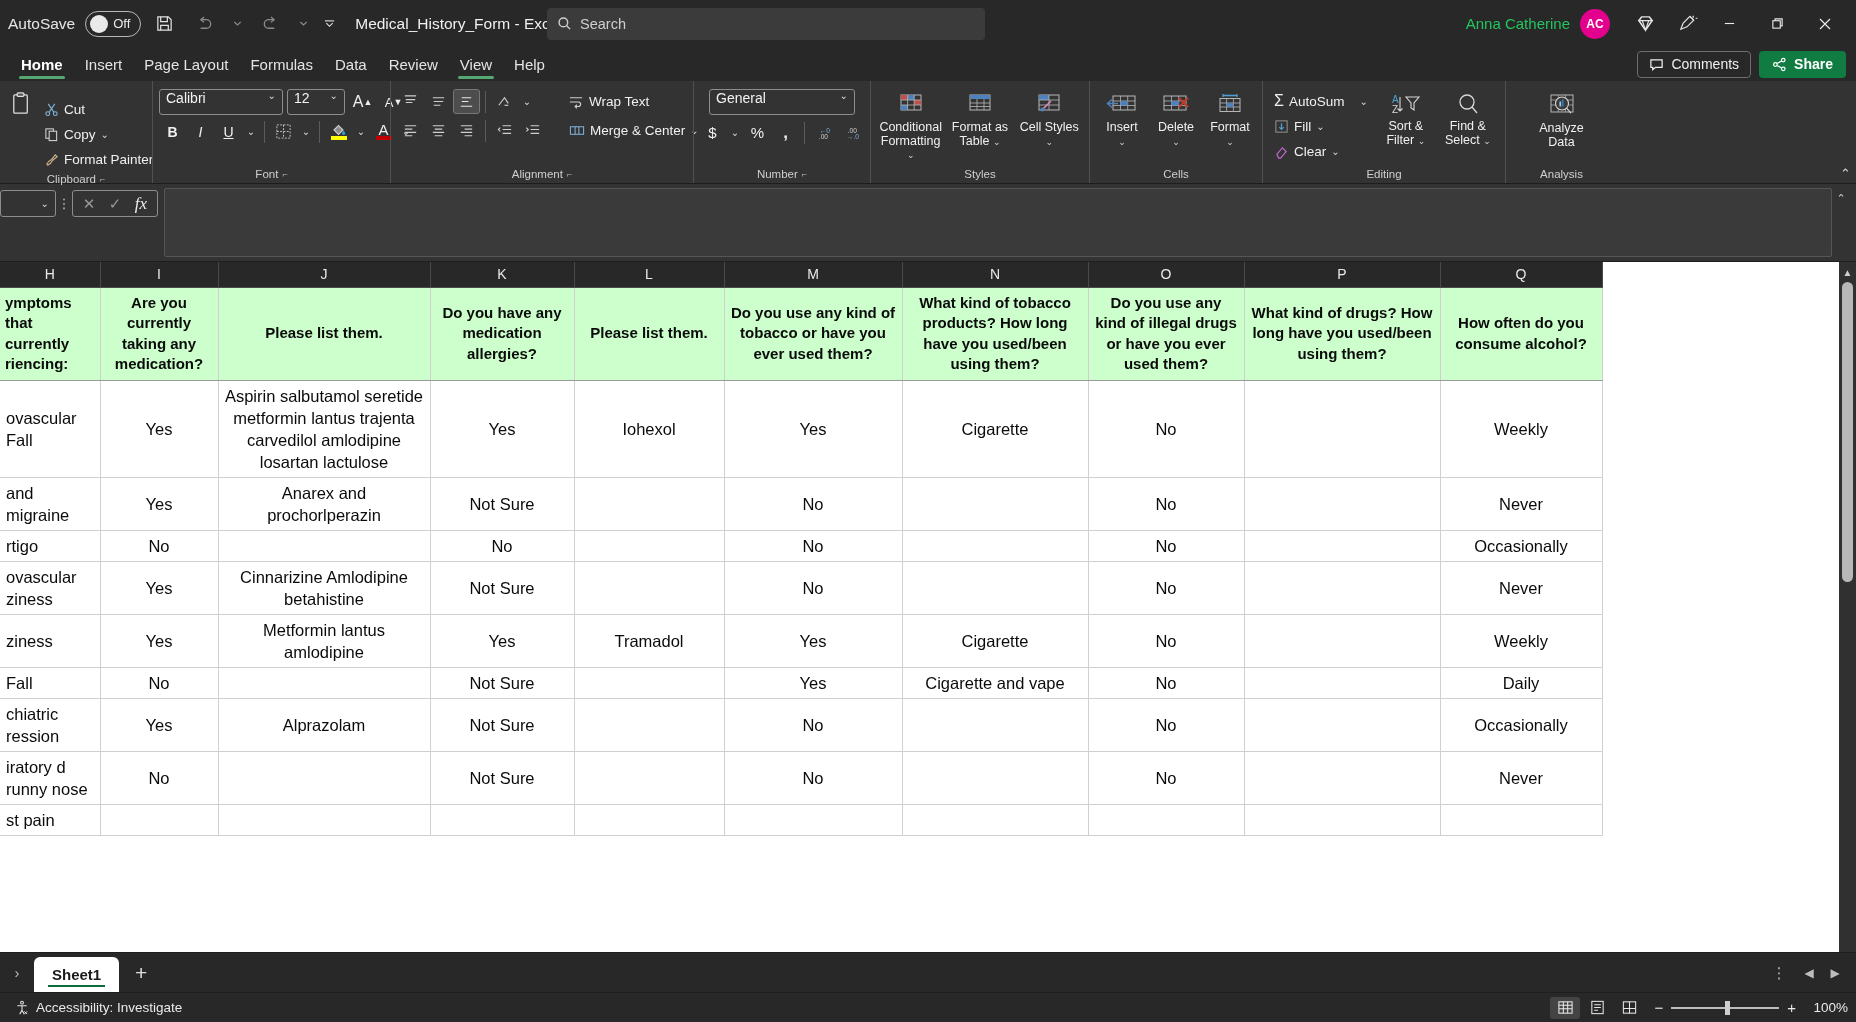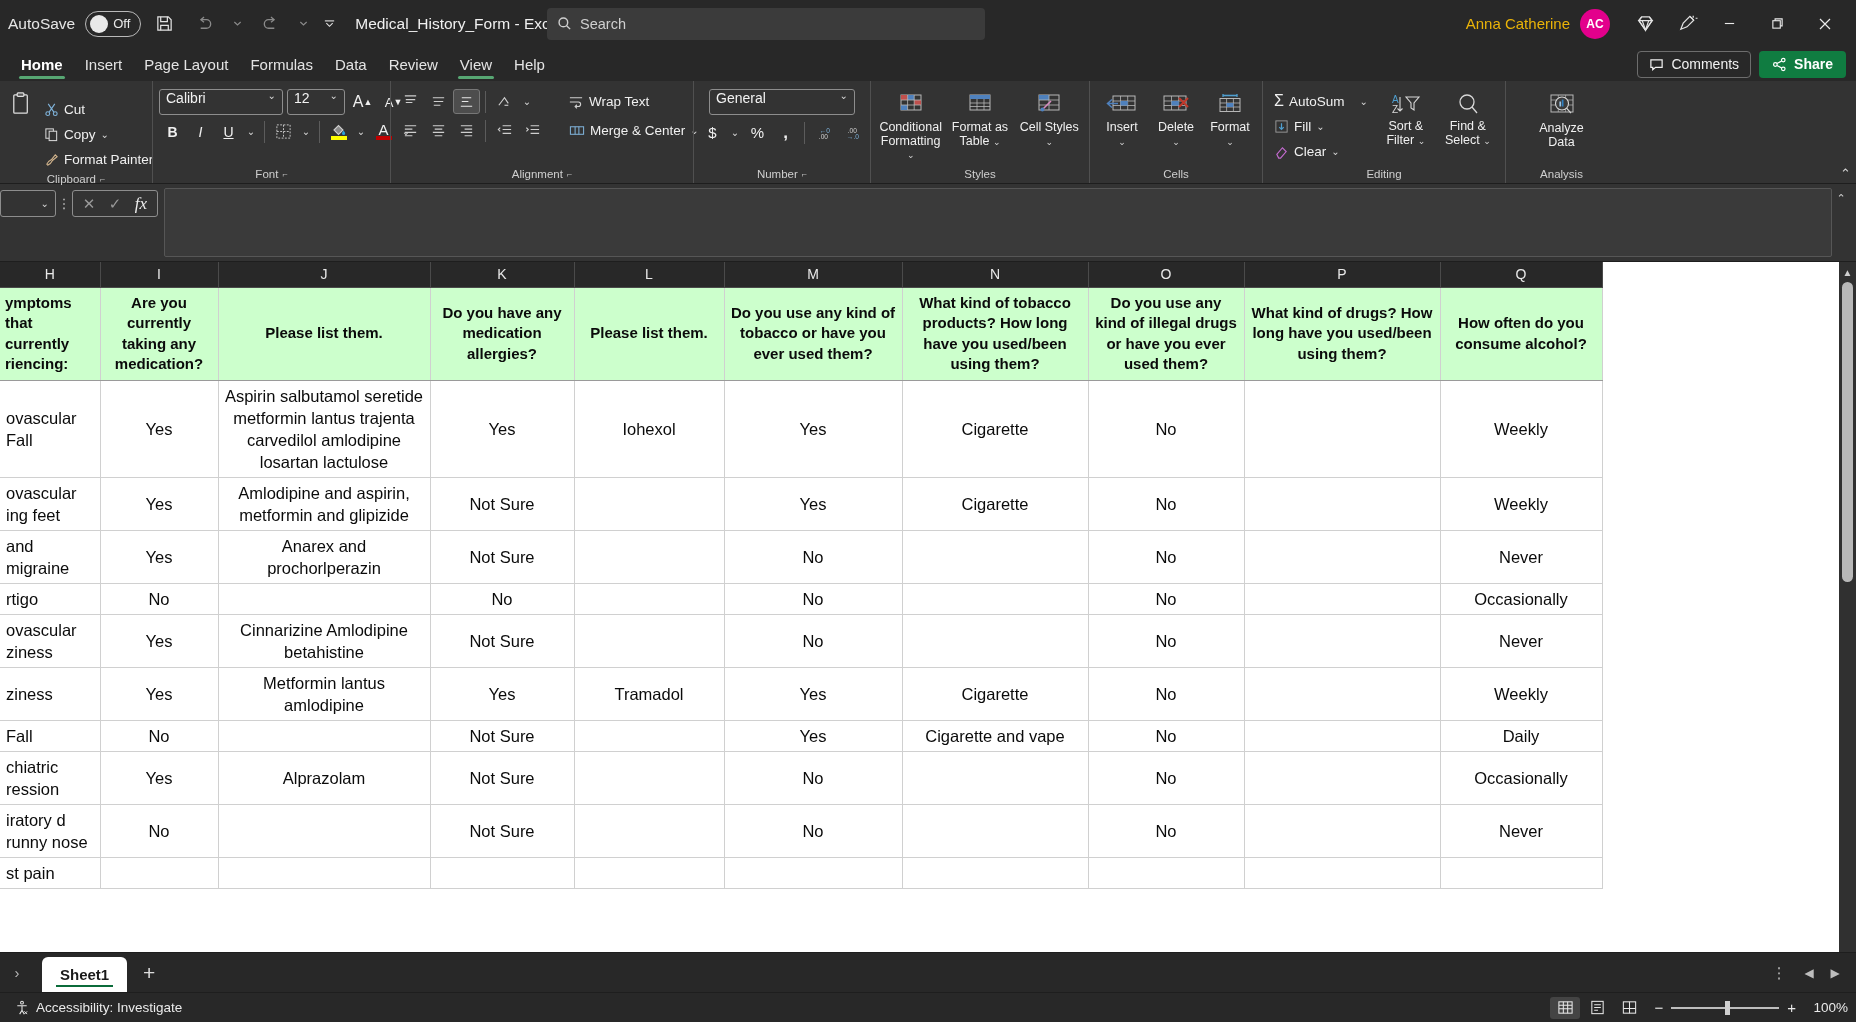--- a/index.html
+++ b/index.html
@@ -29,21 +29,21 @@
   }
   .tb-icon.dim{ color:#8a8a8a; }
   .tb-icon.small{ width:20px; }
   .doc-title{ font-size:15.5px; color:#f0f0f0; margin-left:16px; white-space:nowrap; }
   .searchbox{
     position:absolute; left:547px; width:438px; height:32px; background:#3b3b3b;
     border-radius:4px; display:flex; align-items:center; padding:0 10px; gap:8px;
   }
   .searchbox .ph{ font-size:14.5px; color:#cfcfcf; }
   .right-zone{ margin-left:auto; display:flex; align-items:center; gap:2px; padding-right:2px; }
-  .username{ font-size:15px; color:#eab308; margin-right:8px; white-space:nowrap;}
+  .username{ font-size:15px; color:#22c55e; margin-right:8px; white-space:nowrap;}
   .avatar{
     width:30px; height:30px; border-radius:50%; background:#e3008c; color:#fff;
     font-size:12px; display:flex; align-items:center; justify-content:center; font-weight:600;
     margin-right:10px;
   }
   .wbtn{ width:46px; height:34px; display:flex; align-items:center; justify-content:center; color:#eaeaea;}
 
   
   .tabstrip{
     height:34px; background:#282828; display:flex; align-items:stretch; padding-left:10px; flex:none;
@@ -170,21 +170,21 @@
     height:40px; background:#282828; display:flex; align-items:stretch; flex:none;
     border-top:1px solid #1e1e1e;
   }
   .navarrow{ width:34px; display:flex; align-items:center; justify-content:center; color:#b9b9b9; font-size:15px;}
   .sheettab{
     display:flex; align-items:center; padding:0 18px; font-size:15px; color:#f0f0f0;
     position:relative;
   }
   .sheettab.active{
     background:#ffffff; color:#1a1a1a; font-weight:bold; border-radius:6px 6px 0 0;
-    margin:4px 0 0 8px;
+    margin:4px 0 0 0;
   }
   .sheettab.active::after{
     content:""; position:absolute; left:14px; right:14px; bottom:5px; height:2.5px; background:#0b6b3a;
   }
   .addsheet{ width:44px; display:flex; align-items:center; justify-content:center; font-size:21px; color:#dcdcdc;}
   .sb-right{ margin-left:auto; display:flex; align-items:center; }
   .hscroll-area{ display:flex; align-items:center; flex:1; max-width:640px; padding-right:8px; }
   .hs-left,.hs-right{ width:26px; text-align:center; color:#bdbdbd; font-size:12px;}
   .hs-track{ flex:1; height:13px; background:#3c3c3c; border-radius:7px; position:relative; }
   .hs-thumb{ position:absolute; left:32%; width:54%; top:1px; bottom:1px; background:#b8b8b8; border-radius:7px;}
@@ -804,32 +804,20 @@
             <td>Aspirin salbutamol seretide metformin lantus trajenta carvedilol amlodipine losartan lactulose</td>
             <td>Yes</td>
             <td>Iohexol</td>
             <td>Yes</td>
             <td>Cigarette</td>
             <td>No</td>
             <td></td>
             <td>Weekly</td>
           </tr>
           <tr>
-            <td class="clip">ovascular ing feet</td>
-            <td>Yes</td>
-            <td>Amlodipine and aspirin, metformin and glipizide</td>
-            <td>Not Sure</td>
-            <td></td>
-            <td>Yes</td>
-            <td>Cigarette</td>
-            <td>No</td>
-            <td></td>
-            <td>Weekly</td>
-          </tr>
-          <tr>
             <td class="clip">and migraine</td>
             <td>Yes</td>
             <td>Anarex and prochorlperazin</td>
             <td>Not Sure</td>
             <td></td>
             <td>No</td>
             <td></td>
             <td>No</td>
             <td></td>
             <td>Never</td>

